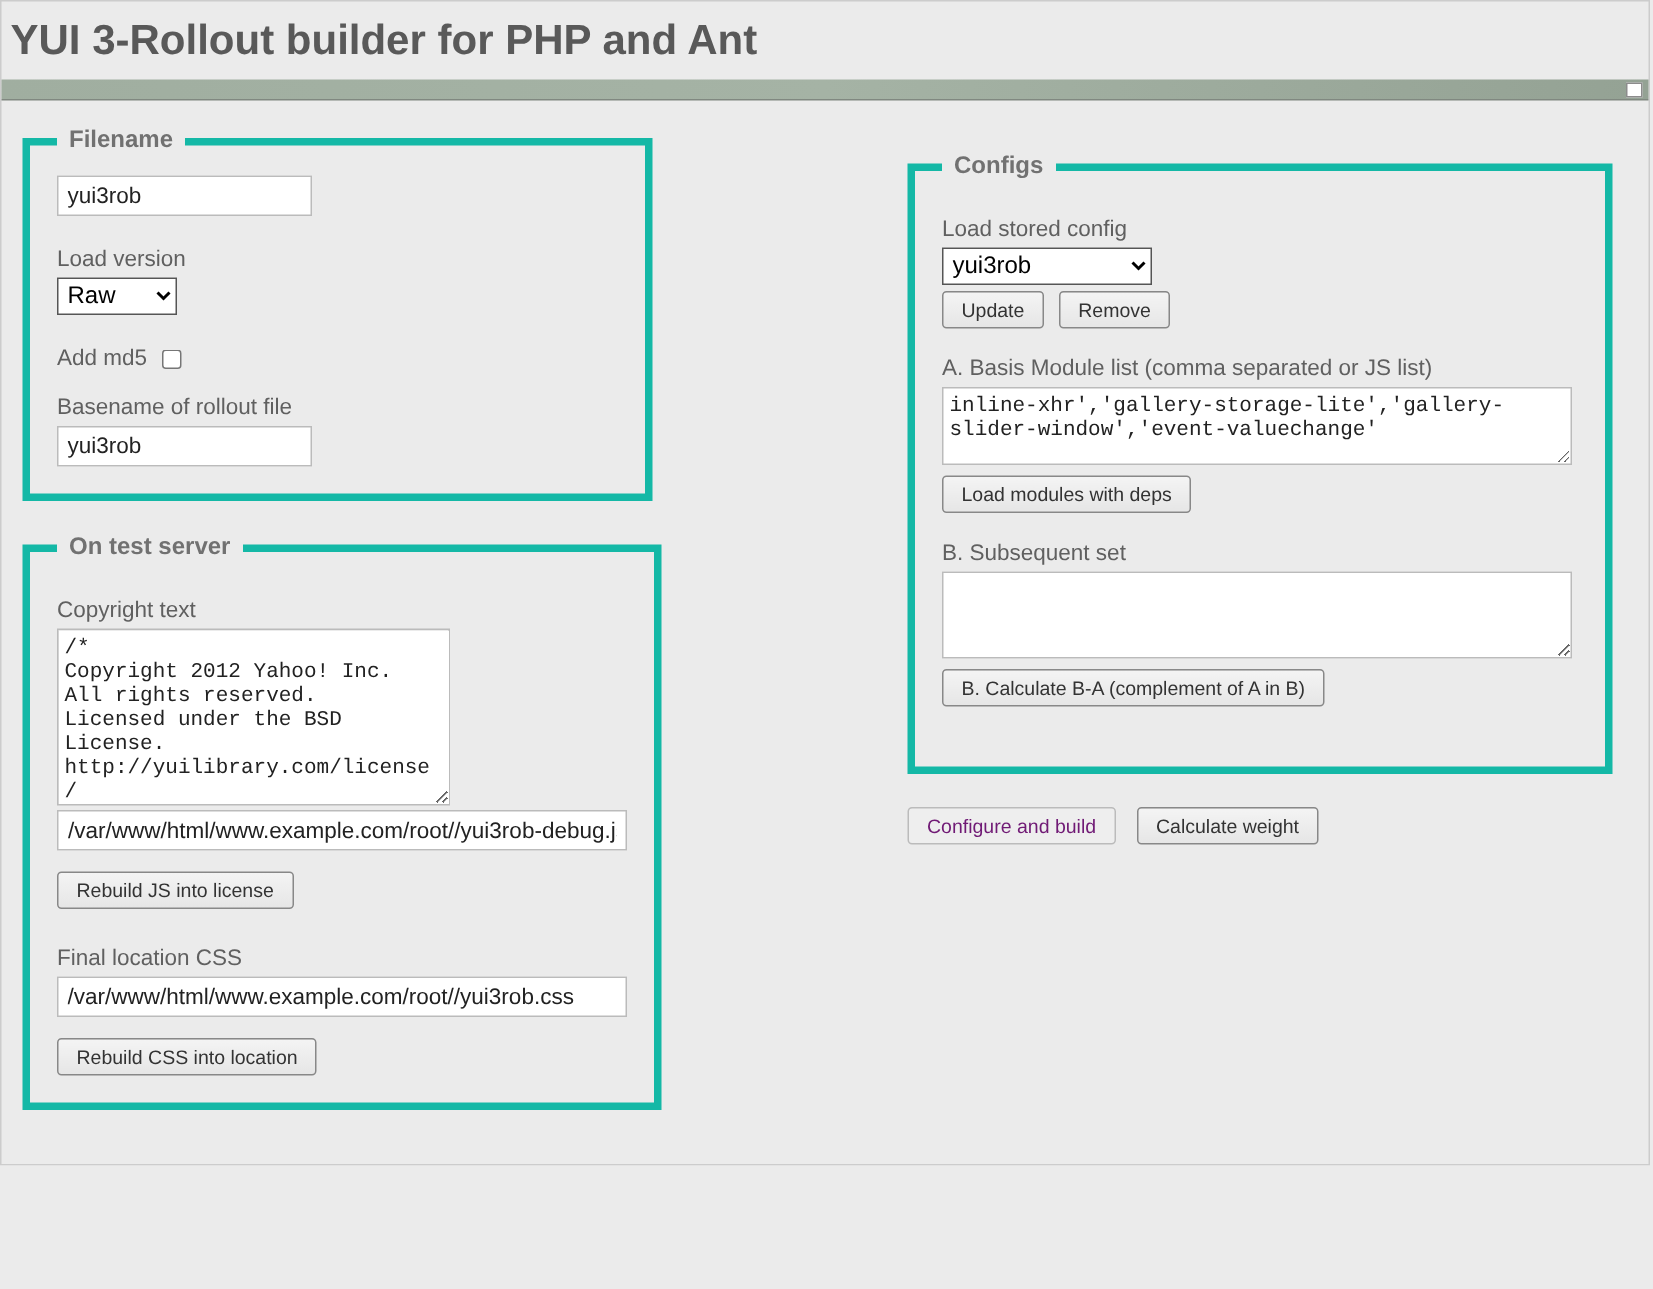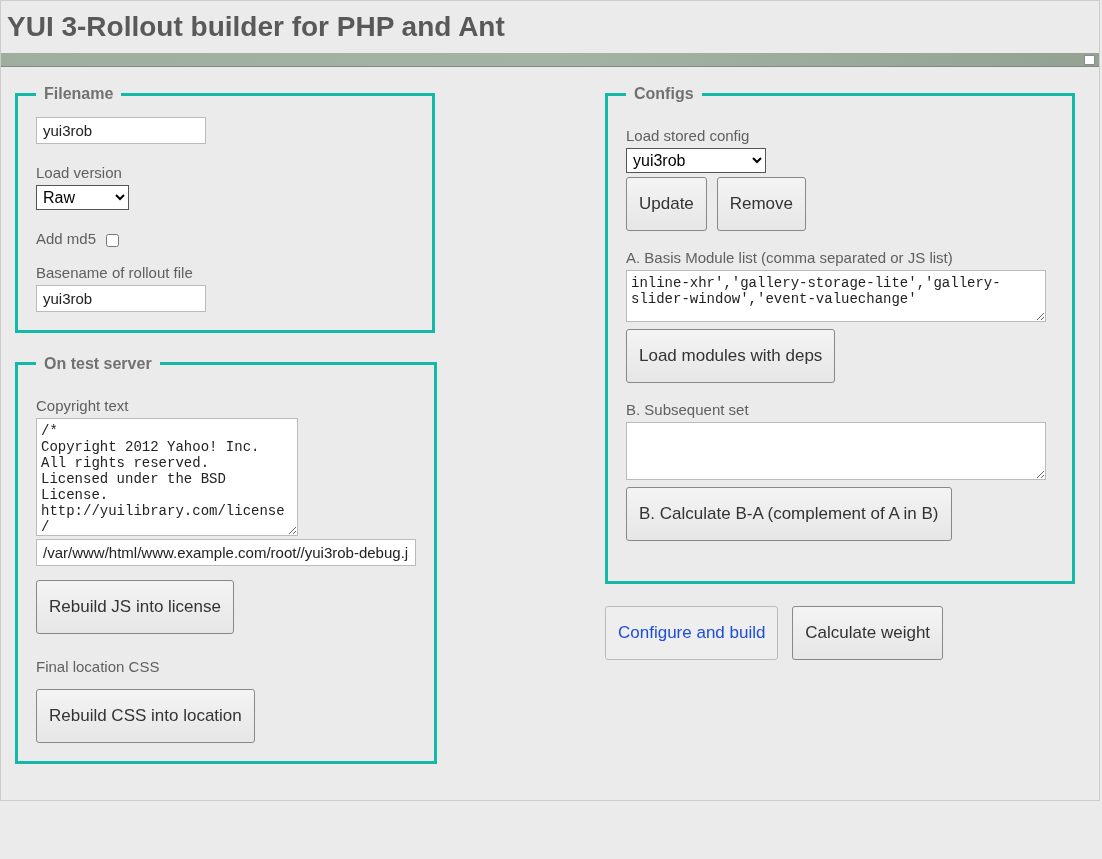--- a/index.html
+++ b/index.html
@@ -40,23 +40,23 @@
       background: #fff;
       border: 1px solid #8c8c8c;
     }
     .cols {
       display: flex;
       width: 100%;
       padding: 18px 14px 14px 14px;
       gap: 170px;
     }
     .col-left { width: 420px; }
-    .col-right { width: 470px; }
+    .col-right { width: 470px; margin-top: 17px; }
     fieldset {
-      border: 3px solid #14b8a6;
+      border: 5px solid #14b8a6;
       margin: 0 0 22px 0;
       padding: 14px 18px 18px 18px;
       background: transparent;
     }
     legend {
       font-size: 16px;
       font-weight: bold;
       color: #717171;
       padding: 0 8px;
     }
@@ -89,28 +89,28 @@
       font-size: 14px;
       color: #222;
       resize: both;
     }
     .chk-row { margin: 20px 0 14px 0; color: #606060; font-size: 15px; }
     .chk-row input { margin-left: 6px; vertical-align: middle; }
     button, input[type="button"] {
       background: linear-gradient(#f4f4f4, #e6e6e6);
       border: 1px solid #888;
       border-radius: 3px;
-      padding: 16px 12px;
-      font-size: 17px;
+      padding: 4px 12px;
+      font-size: 13px;
       color: #333;
       cursor: pointer;
       font-family: Arial, Helvetica, sans-serif;
     }
     button[disabled], input[type="button"][disabled] {
-      color: #1d4ed8;
+      color: #701a75;
       background: #eee;
       border-color: #bbb;
       cursor: default;
     }
     .btn-row { margin-top: 4px; }
     .btn-row button { margin-right: 6px; }
     .wide { width: 380px; }
     .mid  { width: 170px; }
     .tall { width: 262px; height: 118px; }
     .modlist { width: 420px; height: 52px; overflow-y: scroll; }
@@ -132,21 +132,21 @@
   <div class="cols">
 
     <div class="col-left">
 
       <fieldset>
         <legend>Filename</legend>
 
         <input type="text" class="mid" value="yui3rob" style="">
 
         <label class="fld-label" style="margin-top:20px">Load version</label>
-        <select style="width:93px">
+        <select style="width:80px">
           <option>Raw</option>
         </select>
 
         <div class="chk-row">
           <span>Add md5</span>
           <input type="checkbox" style="">
         </div>
 
         <label class="fld-label" style="">Basename of rollout file</label>
         <input type="text" class="mid" value="yui3rob" style="">
@@ -161,20 +161,21 @@
 Licensed under the BSD License.
 http://yuilibrary.com/license/
 */</textarea>
 
         <input type="text" class="wide" value="/var/www/html/www.example.com/root//yui3rob-debug.js" style="">
         <div class="btn-row" style="margin-top:14px">
           <button type="button">Rebuild JS into license</button>
         </div>
 
         <label class="fld-label" style="margin-top:24px">Final location CSS</label>
+        <input type="text" class="wide" value="/var/www/html/www.example.com/root//yui3rob.css" style="">
         <div class="btn-row" style="margin-top:14px">
           <button type="button">Rebuild CSS into location</button>
         </div>
       </fieldset>
 
     </div>
 
     <div class="col-right">
 
       <fieldset style="padding-bottom:40px">

